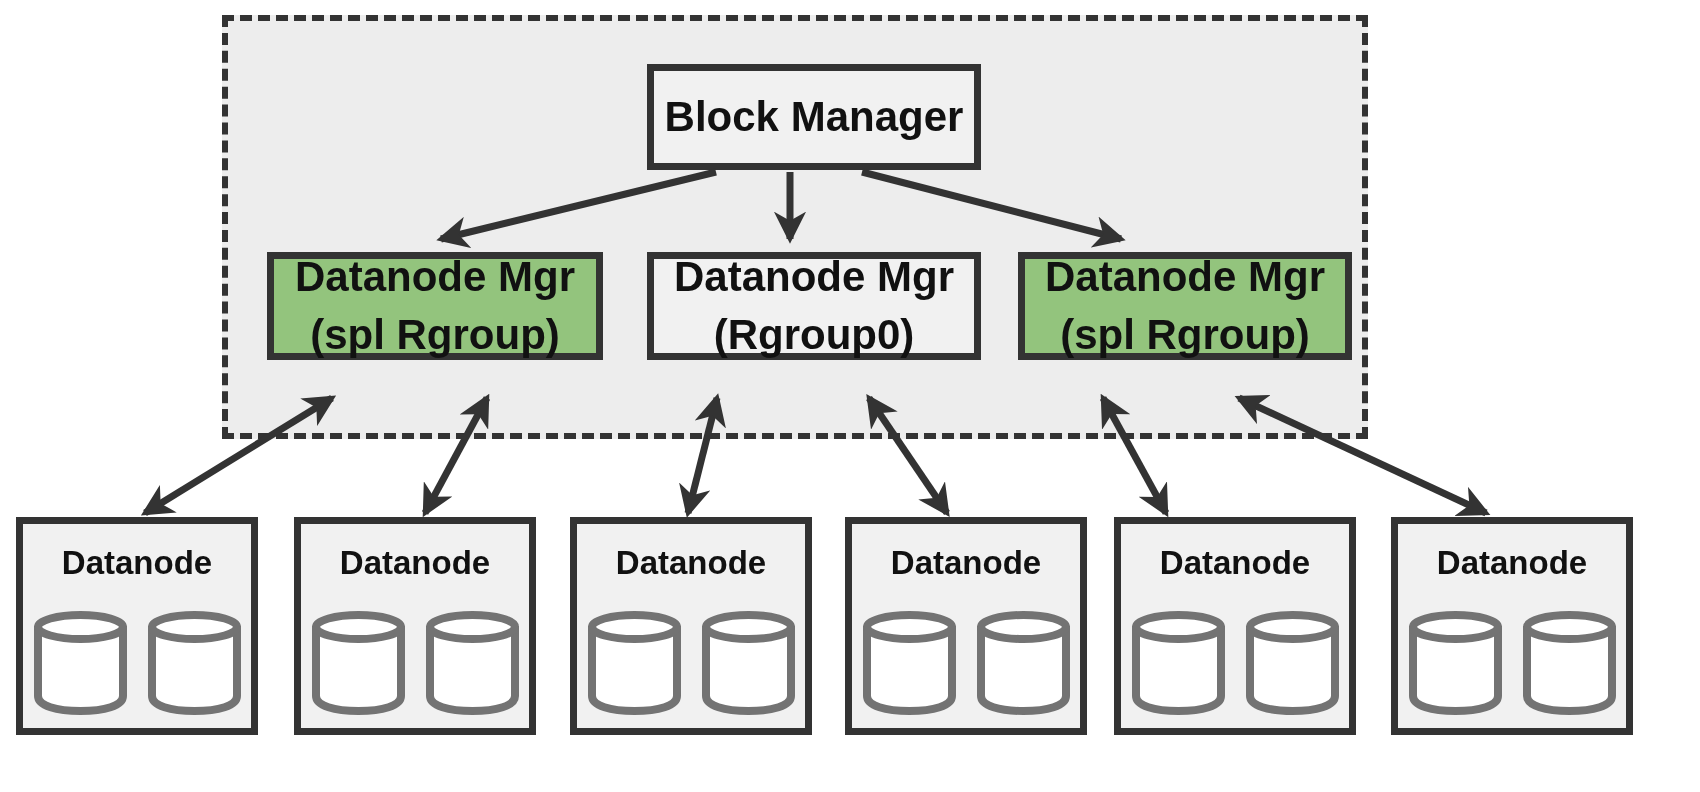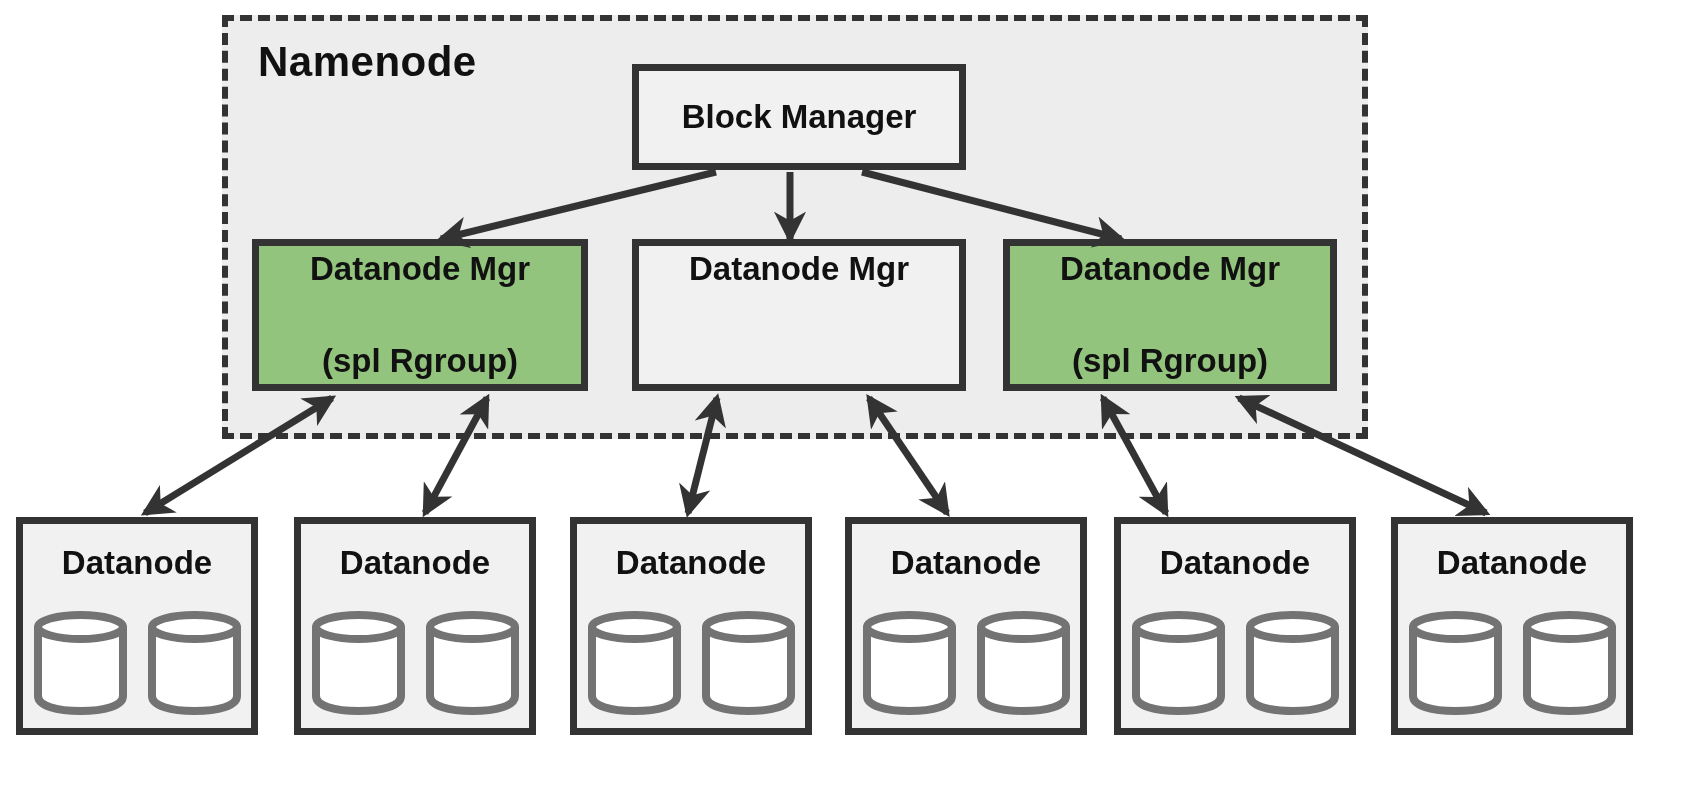--- a/index.html
+++ b/index.html
@@ -27,24 +27,24 @@
     font-size:42px; font-weight:bold; letter-spacing:0.5px;
   }
 
   
   .node{
     position:absolute;
     background:var(--box_fill);
     border:7px solid var(--line);
     display:flex; flex-direction:column; align-items:center; justify-content:center;
     text-align:center;
-    font-size:33px; font-weight:bold; line-height:1.38;
+    font-size:42px; font-weight:bold; line-height:1.38;margin-left:15px;
   }
   .block-manager{left:632px; top:64px; width:334px; height:106px;}
-  .mgr{top:239px; height:152px;justify-content:space-between;}
+  .mgr{top:252px; height:108px;}
   .mgr-1{left:252px; width:336px; background:var(--green_fill);}
   .mgr-2{left:632px; width:334px;}
   .mgr-3{left:1003px; width:334px; background:var(--green_fill);}
 
   
   .datanode{
     position:absolute; top:517px; width:242px; height:218px;
     background:var(--box_fill);
     border:7px solid var(--line);
     display:flex; flex-direction:column; align-items:center;
@@ -59,32 +59,32 @@
   .arrows-svg{position:absolute;left:0;top:0;width:1700px;height:792px;pointer-events:none;}
   .conn{stroke:var(--line); stroke-width:7; fill:none;}
   .ah-path{fill:var(--line);}
 </style>
 </head>
 <body>
 
 <div class="canvas">
 
   <div class="namenode-panel"></div>
-  <div class="namenode-label">Namenode</div>
 
   <div class="node block-manager">
     <span>Block Manager</span>
   </div>
 
   <div class="node mgr mgr-1">
     <div>Datanode Mgr</div>
     <div>(spl Rgroup)</div>
   </div>
   <div class="node mgr mgr-2">
     <div>Datanode Mgr</div>
+    <div>(Rgroup0)</div>
   </div>
   <div class="node mgr mgr-3">
     <div>Datanode Mgr</div>
     <div>(spl Rgroup)</div>
   </div>
 
   <div class="datanode dn-1">
     <div class="dn-label">Datanode</div>
     <div class="disks">
       <svg width="95" height="105" viewBox="0 0 95 105">

